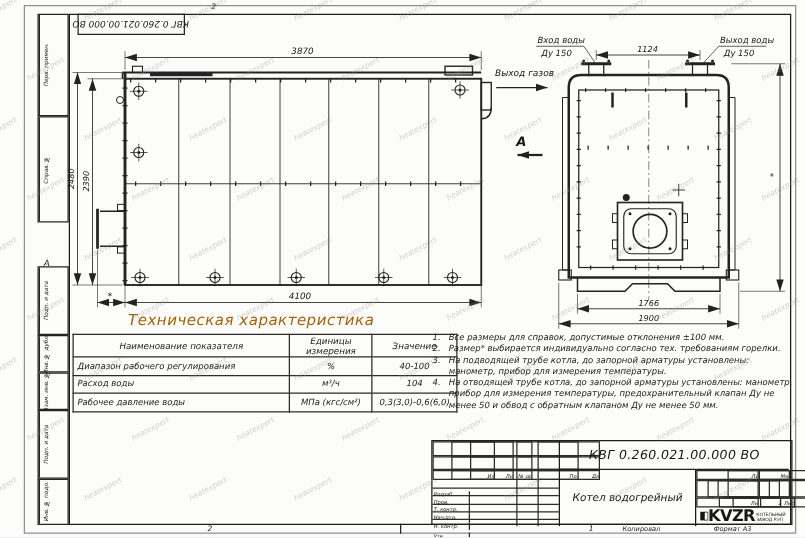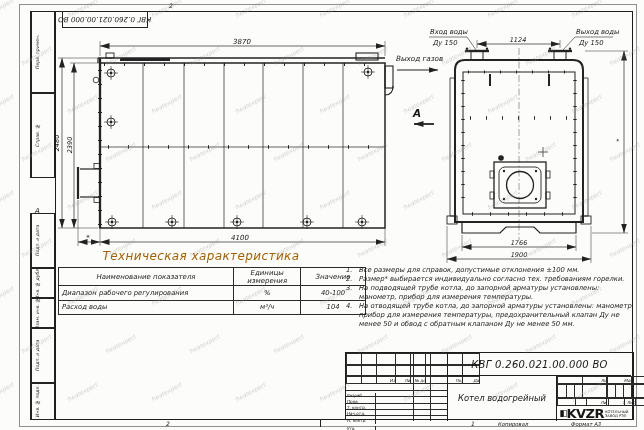--- a/index.html
+++ b/index.html
@@ -283,20 +283,25 @@
     </tr>
     <tr>
           <td>Диапазон рабочего регулирования</td>
           <td class="c">%</td>
           <td class="c">40-100</td>
         </tr>
     <tr>
           <td>Расход воды</td>
           <td class="c">м³/ч</td>
           <td class="c">104</td>
+        </tr>
+    <tr>
+          <td>Рабочее давление воды</td>
+          <td class="c">МПа (кгс/см²)</td>
+          <td class="c">0,3(3,0)-0,6(6,0)</td>
         </tr>
   </tbody>
     </table>
 
   <div class="abs notes">
     <div class="note">
         <span class="nn">1.</span>
         <span class="nt">Все размеры для справок, допустимые отклонения ±100 мм.</span>
       </div>
     <div class="note">

